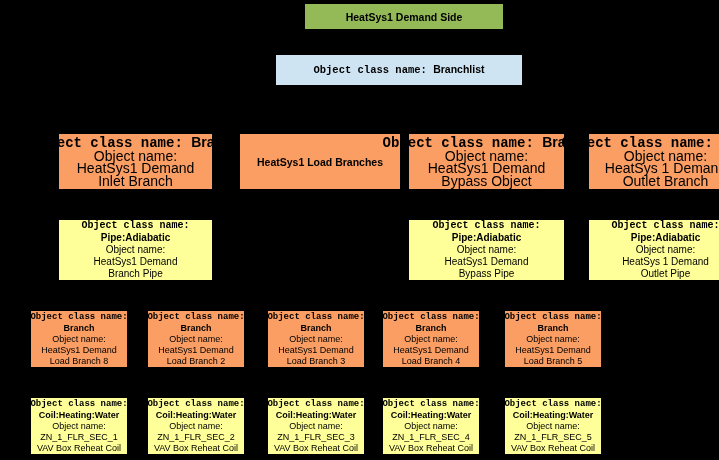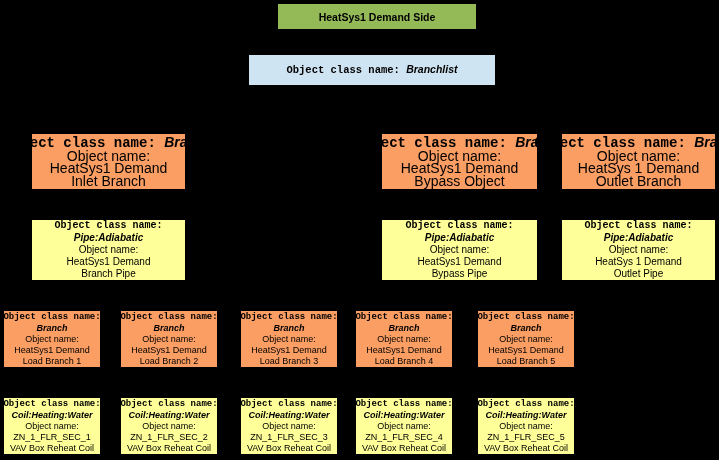--- a/index.html
+++ b/index.html
@@ -10,32 +10,33 @@
     font-family:"Liberation Sans",sans-serif;
     overflow:hidden;
   }
   .bx{
     position:absolute;
     display:flex;flex-direction:column;
     align-items:center;justify-content:center;
     text-align:center;
     color:var(--c-text,#000);
     box-sizing:border-box;
+    margin-left:27px;
   }
   .green{background:var(--c-green,#94BA58);}
   .blue{background:var(--c-blue,#CFE4F2);}
   .orange{background:var(--c-orange,#FB9E63);}
   .yellow{background:var(--c-yellow,#FFFF99);}
   .title{font-weight:bold;font-size:10.5px;}
   .med .ln{font-size:14px;line-height:12.5px;}
   .pipe .ln{font-size:10px;line-height:12px;}
   .small .ln{font-size:9px;line-height:11px;}
   .blue .ln{font-size:10.5px;line-height:13px;}
   .b{font-weight:bold;font-family:Liberation Mono, monospace;}
-  .bi{font-weight:bold;font-style:italic;}
+  .bi{font-weight:bold;}
   .ln{white-space:nowrap;}
 </style>
 </head>
 <body>
 
 <div class="canvas">
 
   <div class="bx green title" style="left:278px;top:4px;width:198px;height:25px">
     <div class="ln">HeatSys1 Demand Side</div>
   </div>
@@ -44,20 +45,23 @@
     <div class="ln"><span class="b">Object class name: </span><span class="bi">Branchlist</span></div>
   </div>
 
   <div class="bx orange med" style="left:32px;top:134px;width:153px;height:55px">
     <div class="ln"><span class="b">Object class name: </span><span class="bi">Branch</span></div>
     <div class="ln">Object name:</div>
     <div class="ln">HeatSys1 Demand</div>
     <div class="ln">Inlet Branch</div>
   </div>
 
+  <div class="bx orange title" style="left:213px;top:134px;width:160px;height:55px">
+    <div class="ln">HeatSys1 Load Branches</div>
+  </div>
 
   <div class="bx orange med" style="left:382px;top:134px;width:155px;height:55px">
     <div class="ln"><span class="b">Object class name: </span><span class="bi">Branch</span></div>
     <div class="ln">Object name:</div>
     <div class="ln">HeatSys1 Demand</div>
     <div class="ln">Bypass Object</div>
   </div>
 
   <div class="bx orange med" style="left:562px;top:134px;width:153px;height:55px">
     <div class="ln"><span class="b">Object class name: </span><span class="bi">Branch</span></div>
@@ -88,21 +92,21 @@
     <div class="ln">Object name:</div>
     <div class="ln">HeatSys 1 Demand</div>
     <div class="ln">Outlet Pipe</div>
   </div>
 
   <div class="bx orange small" style="left:4px;top:311px;width:96px;height:56px">
     <div class="ln b">Object class name:</div>
     <div class="ln bi">Branch</div>
     <div class="ln">Object name:</div>
     <div class="ln">HeatSys1 Demand</div>
-    <div class="ln">Load Branch 1</div>
+    <div class="ln">Load Branch 8</div>
   </div>
 
   <div class="bx orange small" style="left:121px;top:311px;width:96px;height:56px">
     <div class="ln b">Object class name:</div>
     <div class="ln bi">Branch</div>
     <div class="ln">Object name:</div>
     <div class="ln">HeatSys1 Demand</div>
     <div class="ln">Load Branch 2</div>
   </div>
 

